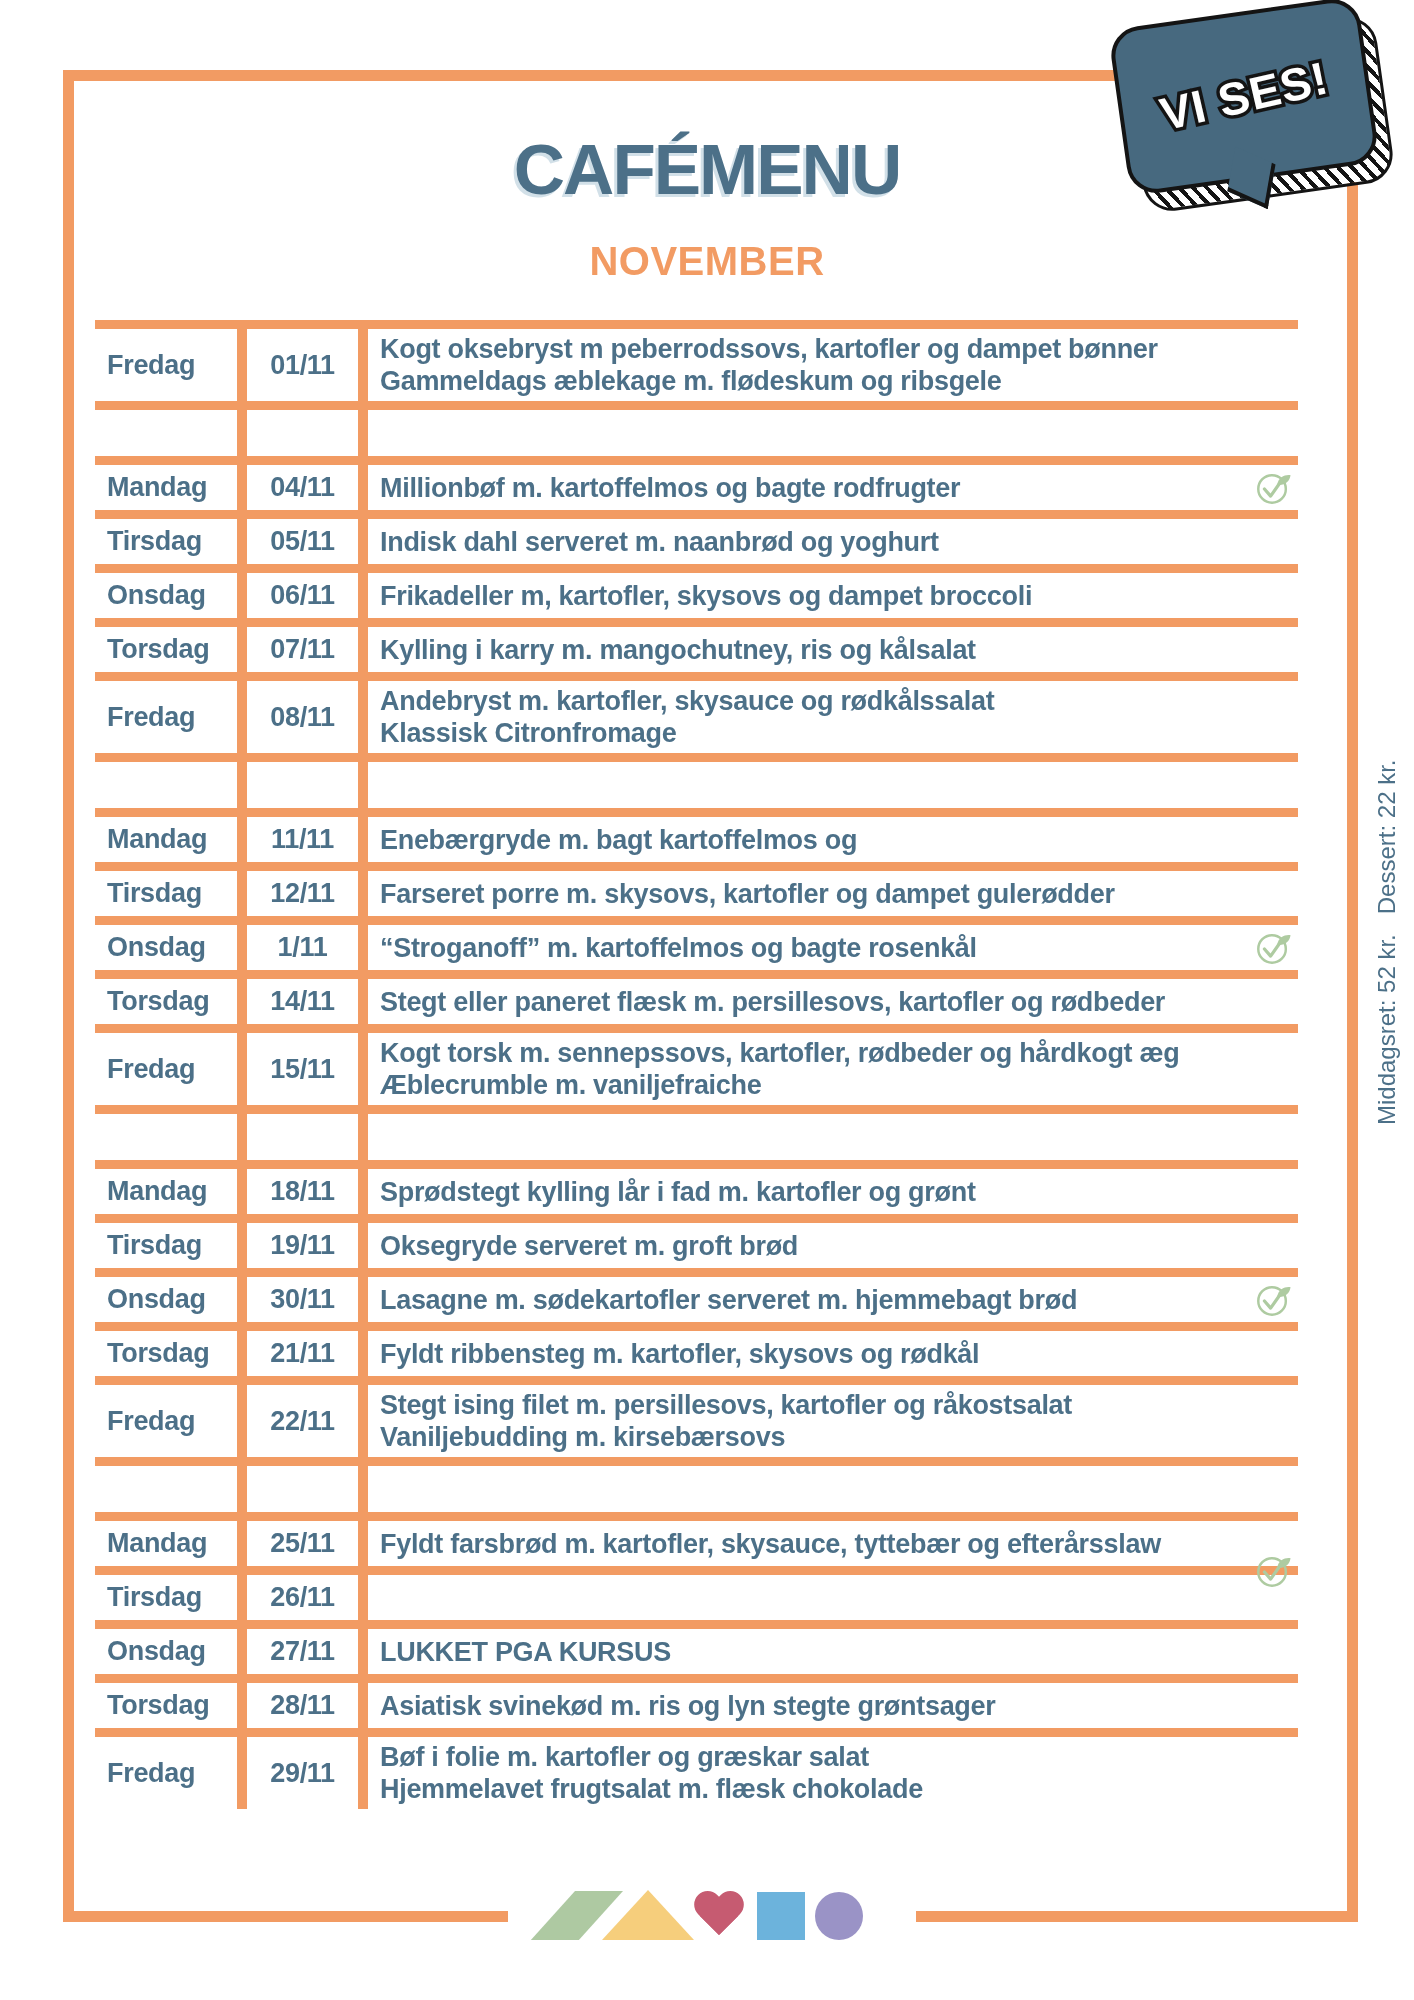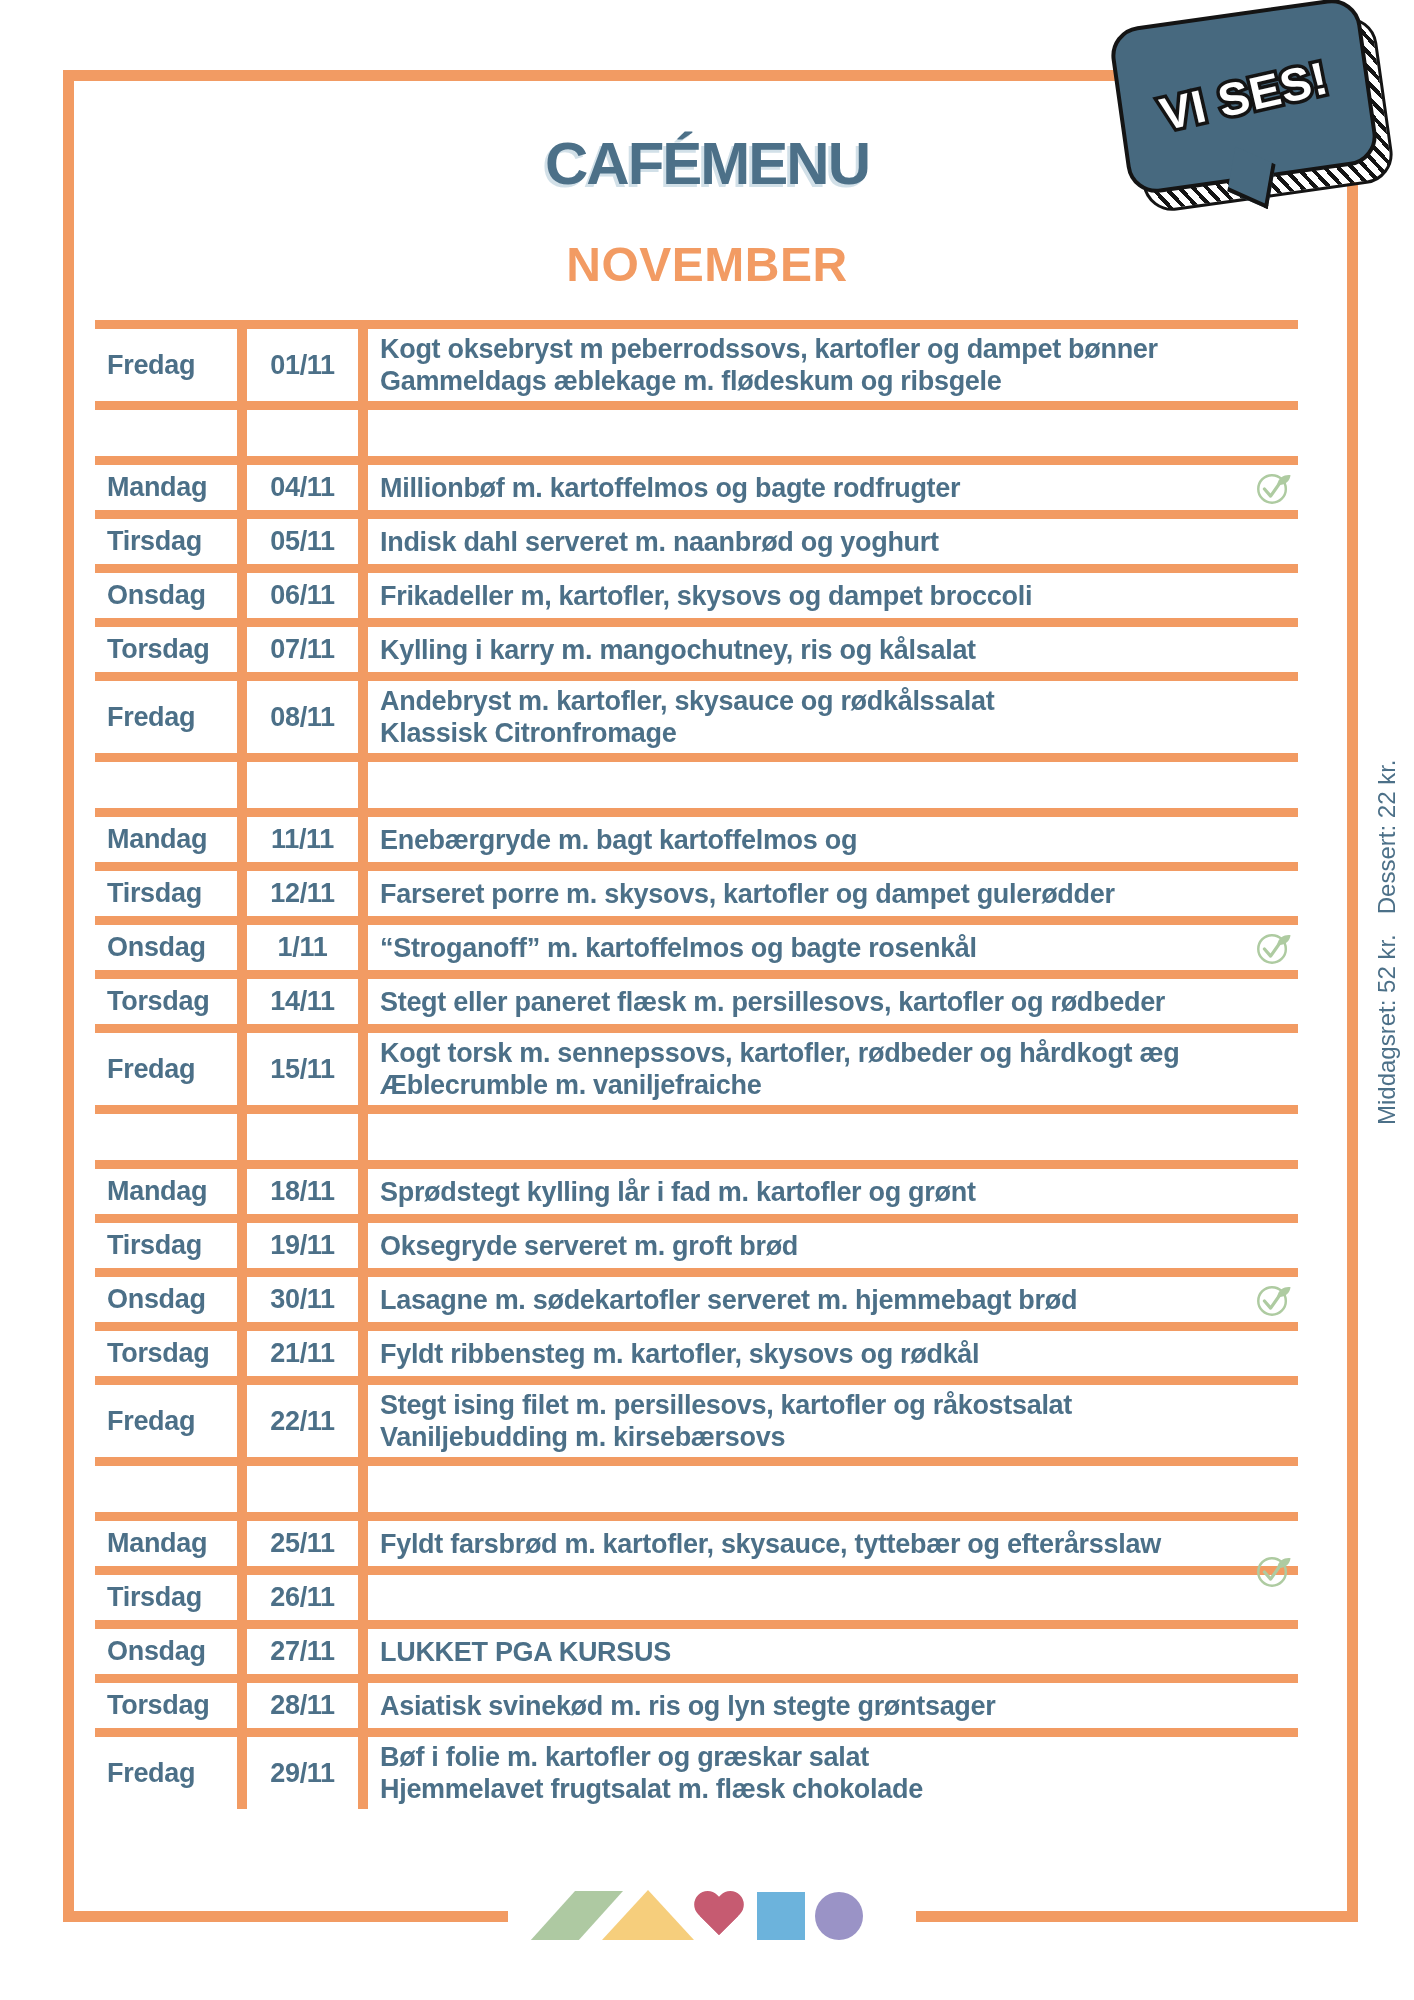--- a/index.html
+++ b/index.html
@@ -12,26 +12,26 @@
     position:absolute; left:63px; top:70px; width:1295px; height:1852px;
     border:11px solid var(--orange); box-sizing:border-box; z-index:1;
   }
   .border-gap {
     position:absolute; left:508px; top:1903px; width:408px; height:34px;
     background:#fff; z-index:2;
   }
   
   .title {
     position:absolute; top:134px; left:0; width:1414px; text-align:center;
-    font-size:60px; font-weight:900; letter-spacing:-2px; color:var(--slate-dark);
+    font-size:71px; font-weight:900; letter-spacing:-2px; color:var(--slate-dark);
     text-shadow:-3px 3px 0 rgba(173,198,214,.55); z-index:3; line-height:1;
   }
   .subtitle {
     position:absolute; top:241px; left:0; width:1414px; text-align:center;
-    font-size:48px; font-weight:900; letter-spacing:.5px; color:var(--orange); z-index:3; line-height:1;
+    font-size:40px; font-weight:900; letter-spacing:.5px; color:var(--orange); z-index:3; line-height:1;
   }
   
   .menu-table { position:absolute; left:95px; top:320px; width:1203px; z-index:2; }
   .row { display:flex; border-top:9px solid var(--orange); box-sizing:content-box; }
   .h-single { height:45px; }
   .h-double { height:72px; }
   .h-spacer { height:46px; }
   .cell { color:var(--slate); font-weight:700; font-size:27px; letter-spacing:-.3px; }
   .cell.day  { width:130px; padding-left:12px; display:flex; align-items:center; flex:none; }
   .vsep { width:10px; background:var(--orange); flex:none; }

